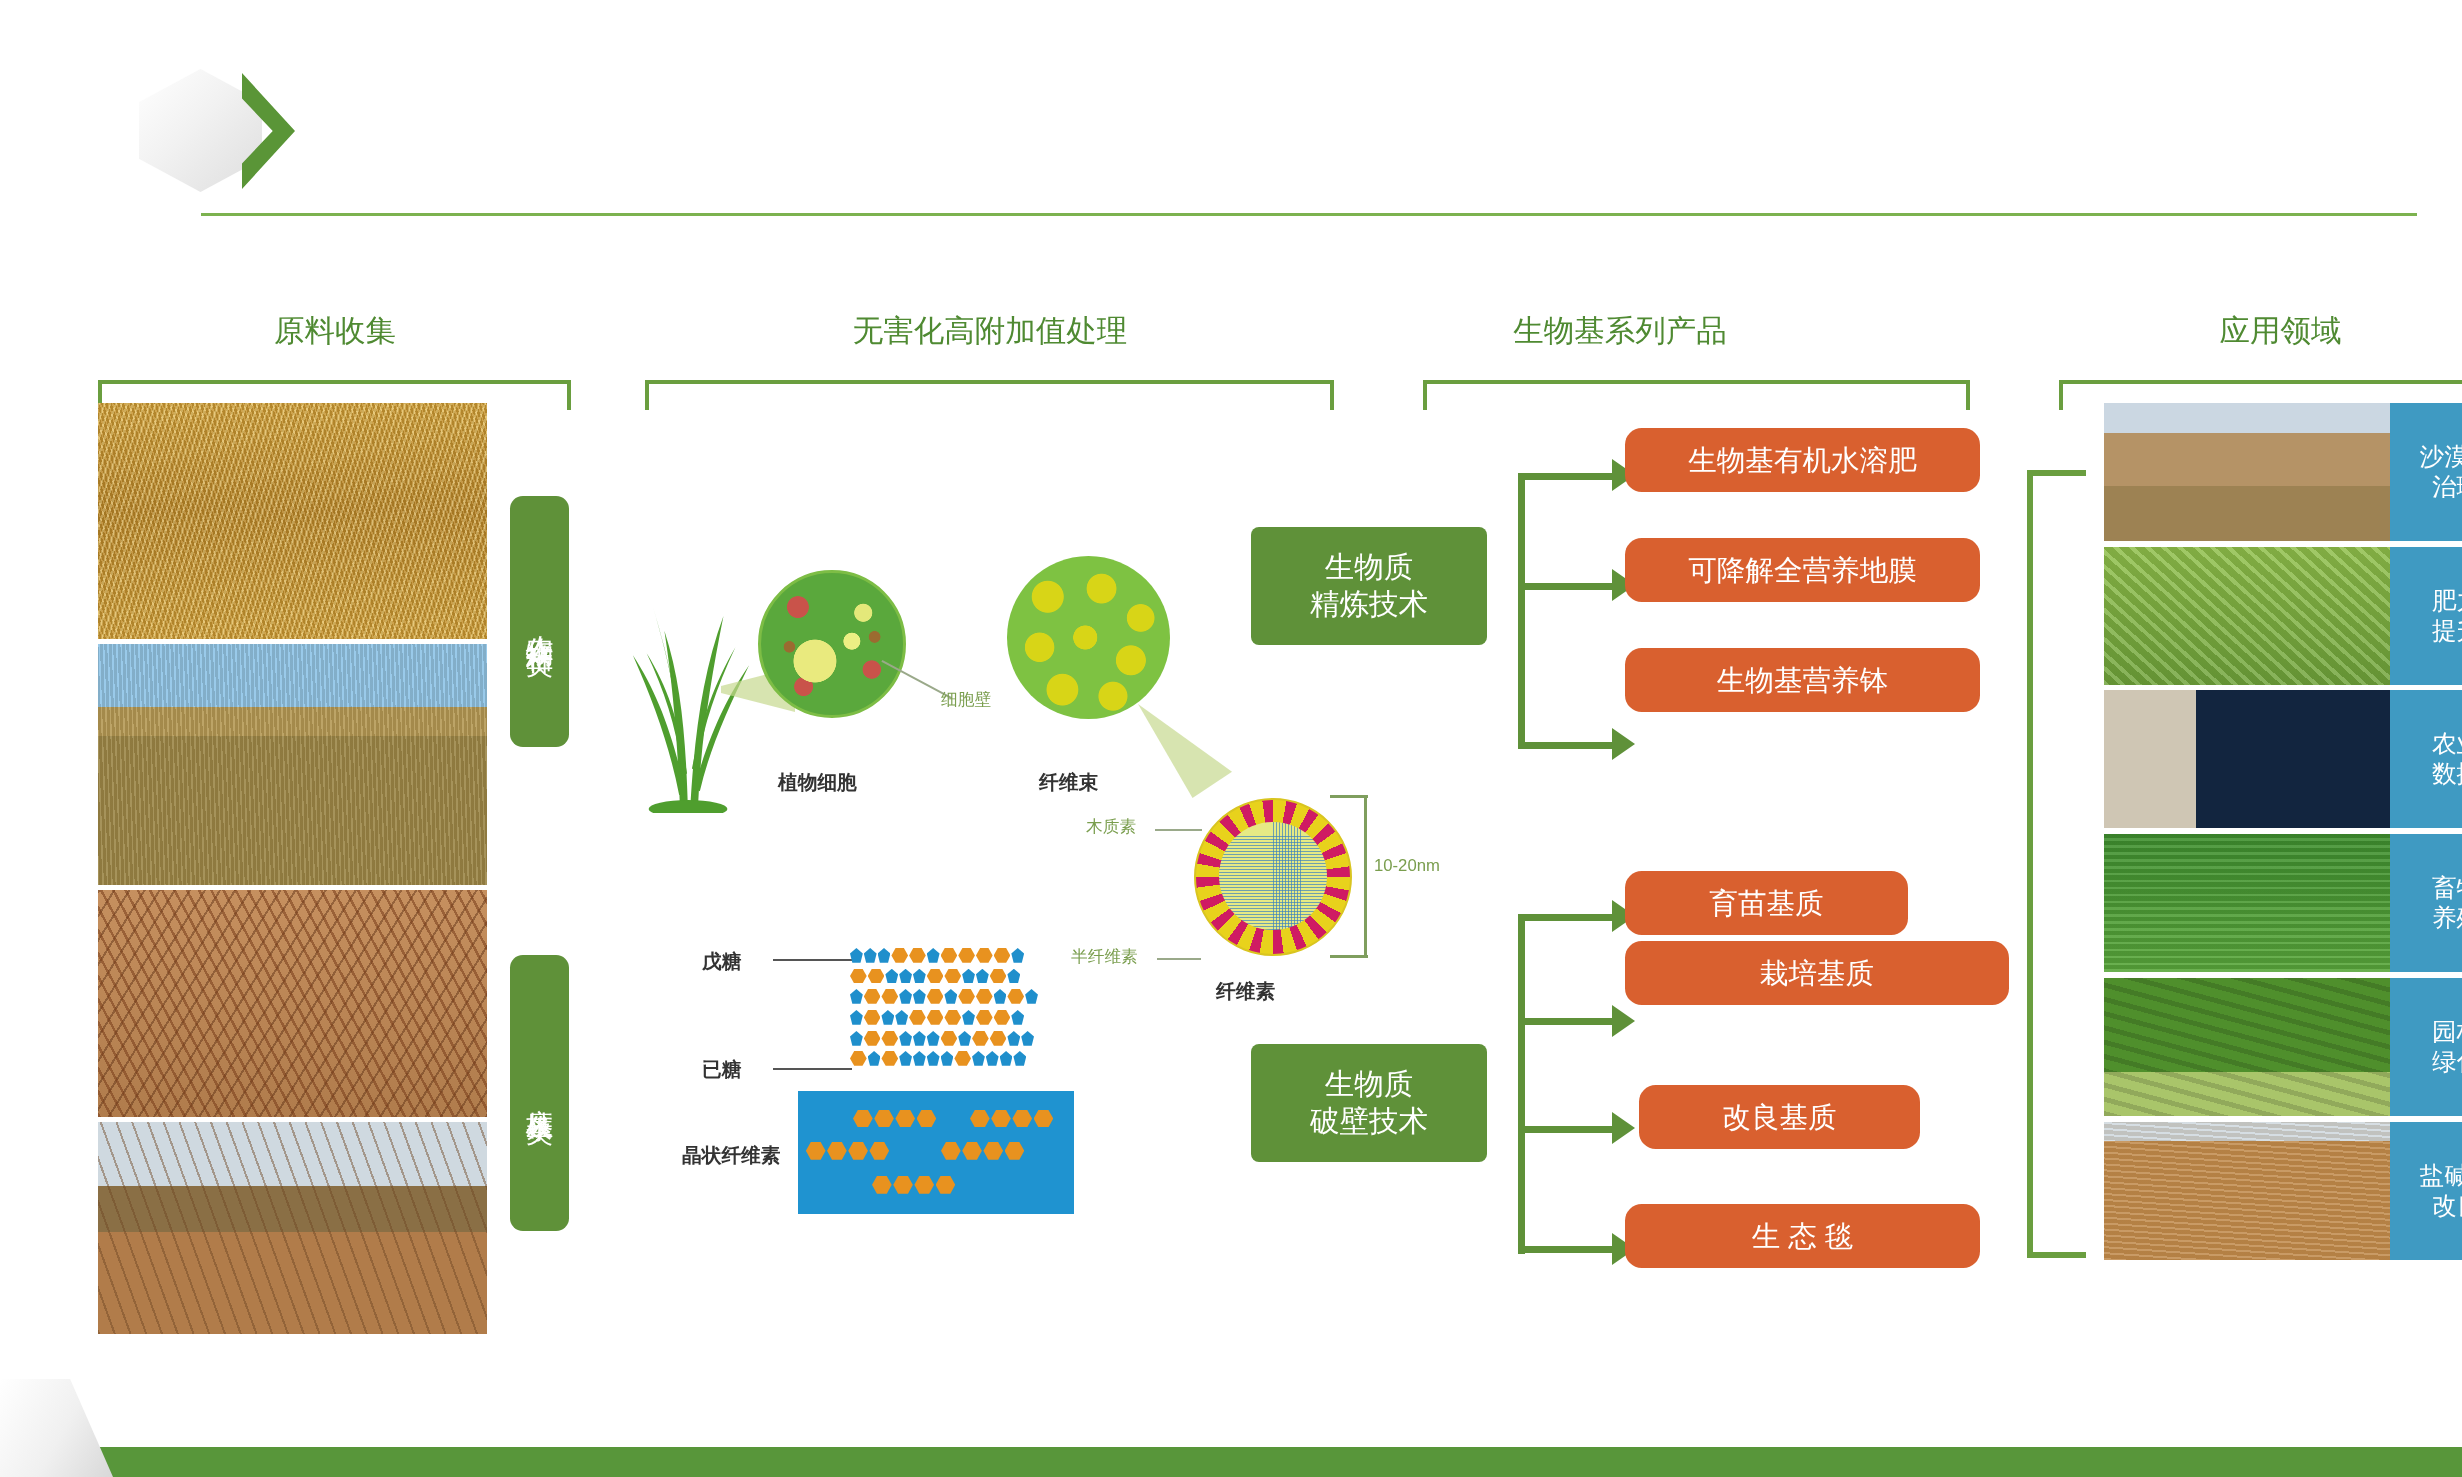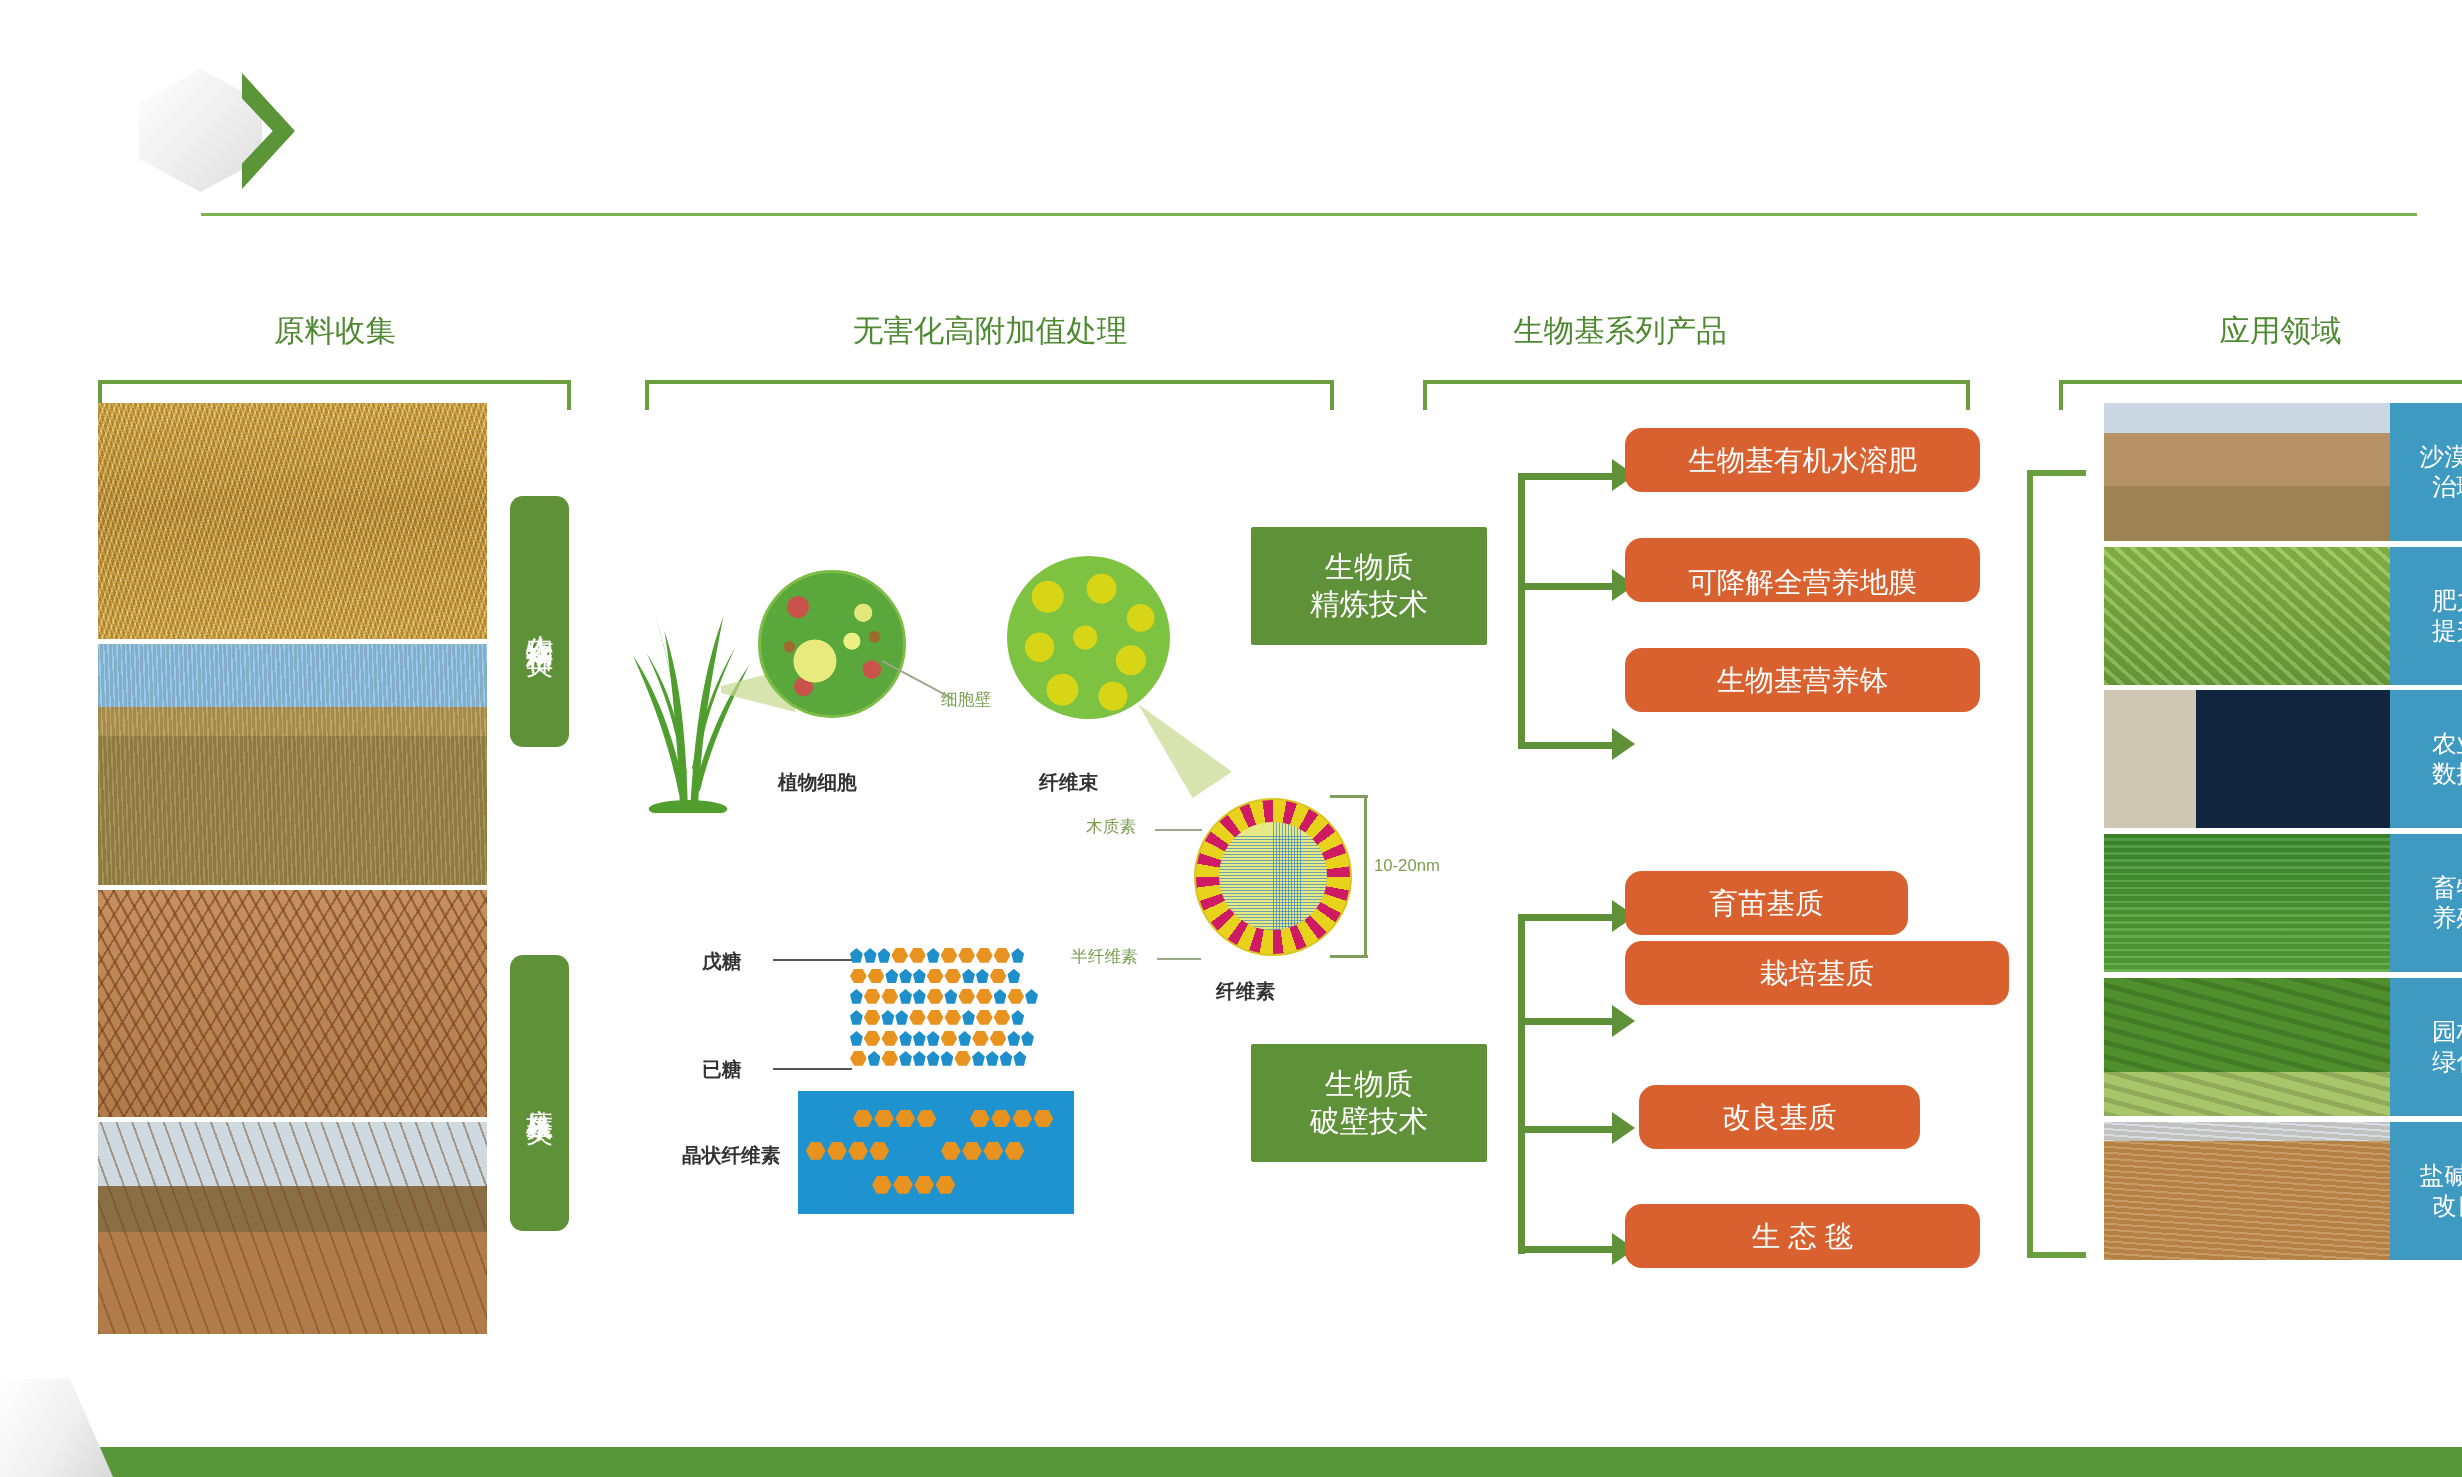--- a/index.html
+++ b/index.html
@@ -148,21 +148,21 @@
            clip-path: polygon(50% 0,100% 38%,82% 100%,18% 100%,0 38%); }
   .crystal-box {
     position: absolute; background: #1f93d0;
   }
   .crystal-row { position: absolute; display: flex; gap: 1.5px; }
   .crystal-hex { width: 19.7px; height: 17.7px; background: #e8921f;
                  clip-path: polygon(25% 0,75% 0,100% 50%,75% 100%,25% 100%,0 50%); }
 
   
   .tech-box {
-    position: absolute; background: #5f9139; color: #fff; border-radius: 2px;
+    position: absolute; background: #5f9139; color: #fff; border-radius: 8px;
     display: flex; flex-direction: column; align-items: center; justify-content: center;
     font-size: 29.5px; line-height: 1.25; text-align: center;
   }
   .prod-box {
     position: absolute; background: #d9602f; color: #fff; border-radius: 16.7px;
     display: flex; align-items: center; justify-content: center;
     font-size: 28.6px; white-space: nowrap;
   }
   .conn { position: absolute; background: #5f9139; }
   .arrow-head {
@@ -414,21 +414,21 @@
 <div class="conn" style="left:1518px; top:473px; width:94px; height:6.9px;"></div>
 <div class="conn" style="left:1518px; top:583px; width:94px; height:6.9px;"></div>
 <div class="conn" style="left:1518px; top:742px; width:94px; height:6.9px;"></div>
 <div class="arrow-head" style="left:1612px; top:459px;"></div>
 <div class="arrow-head" style="left:1612px; top:569px;"></div>
 <div class="arrow-head" style="left:1612px; top:728px;"></div>
 
 <div class="prod-box" style="left:1625px; top:428px; width:355px; height:64px;text-align:right;">
   <span>生物基有机水溶肥</span>
 </div>
-<div class="prod-box" style="left:1625px; top:538px; width:355px; height:64px;align-items:flex-end;">
+<div class="prod-box" style="left:1625px; top:538px; width:355px; height:64px;">
   <span>可降解全营养地膜</span>
 </div>
 <div class="prod-box" style="left:1625px; top:648px; width:355px; height:64px;">
   <span>生物基营养钵</span>
 </div>
 
 <div class="tech-box" style="left:1251px; top:1044px; width:236px; height:118px;">
   <span>生物质</span>
   <span>破壁技术</span>
 </div>

